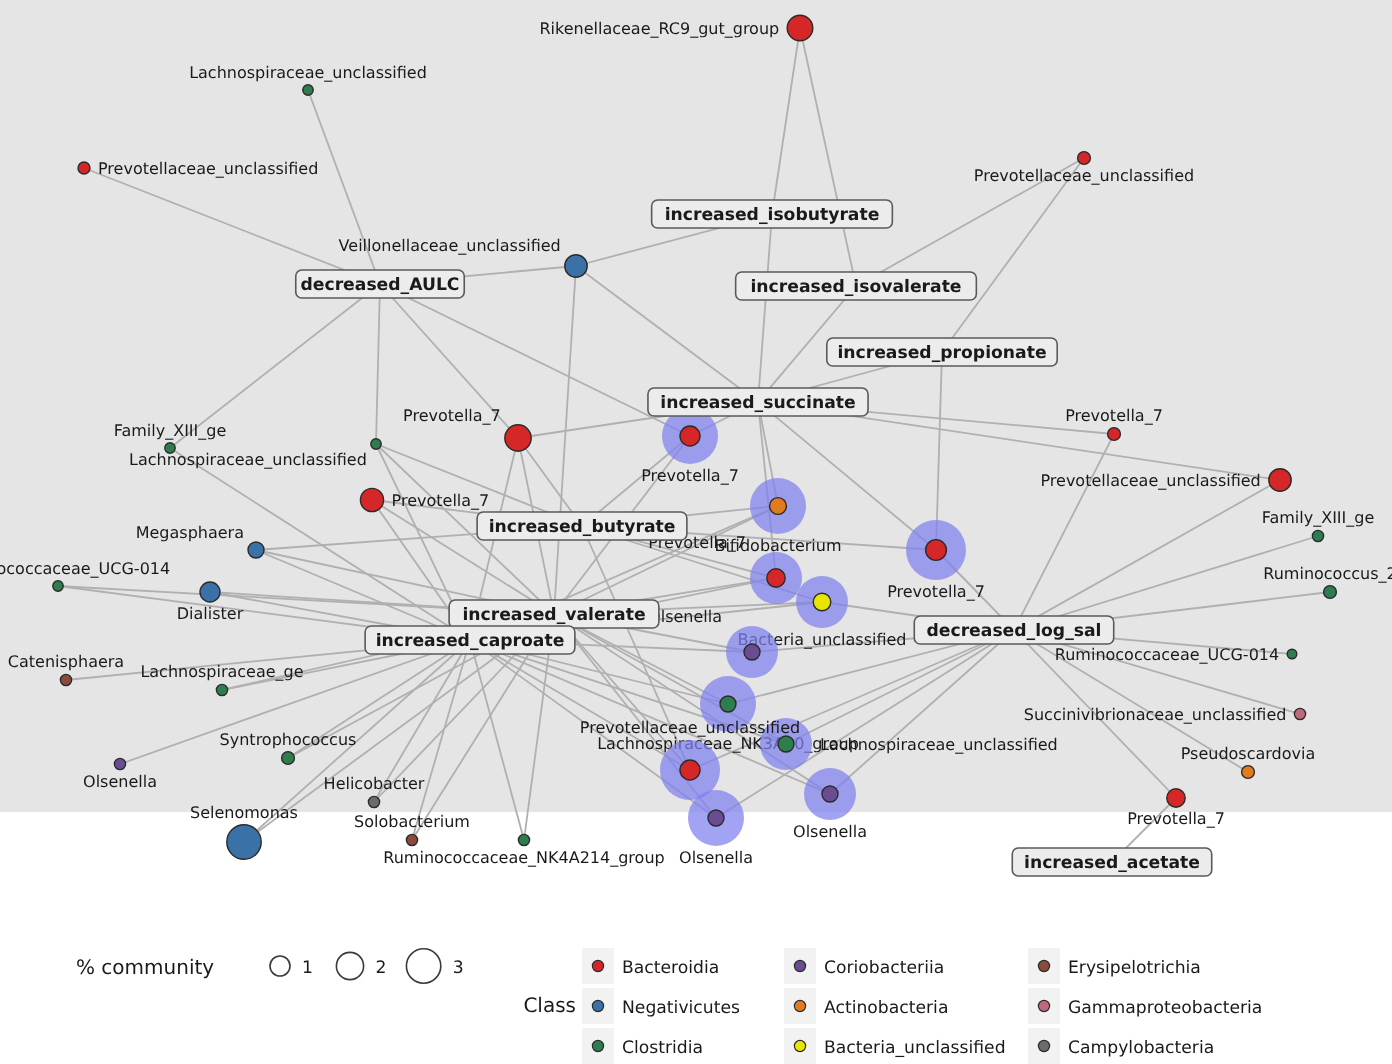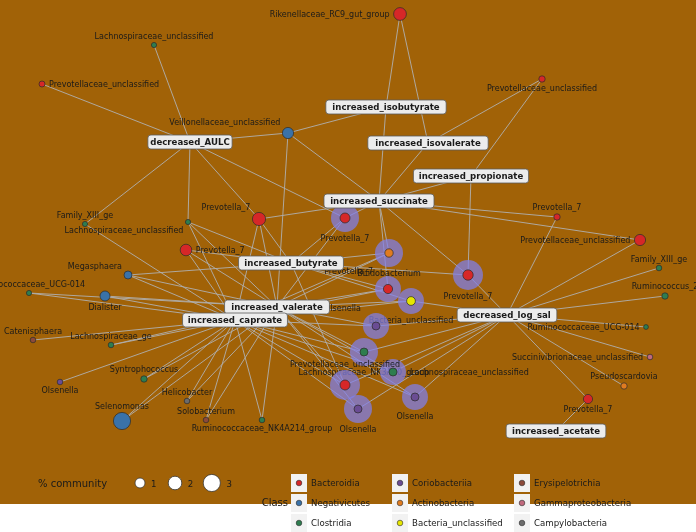--- a/index.html
+++ b/index.html
@@ -10,22 +10,22 @@
   body {
     width: 696px;
     height: 532px;
     font-family: "DejaVu Sans", sans-serif;
     overflow: hidden;
     position: relative;
   }
   #root {
     position: relative;
     width: 696px;
-    height: 504px;
-    background: #a16207;
+    height: 406px;
+    background: #e5e5e5;
   }
   svg.net {
     position: absolute;
     left: 0; top: 0;
     width: 696px;
     height: 532px;
   }
   .edge {
     stroke: #b0b0b0;
     stroke-width: 0.9;

